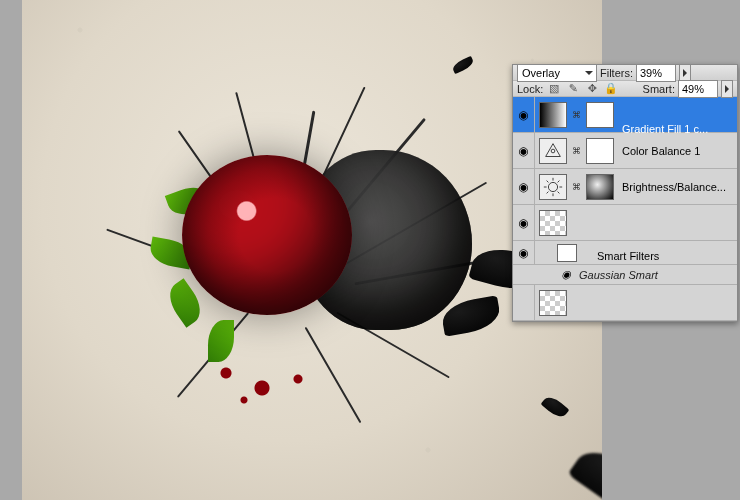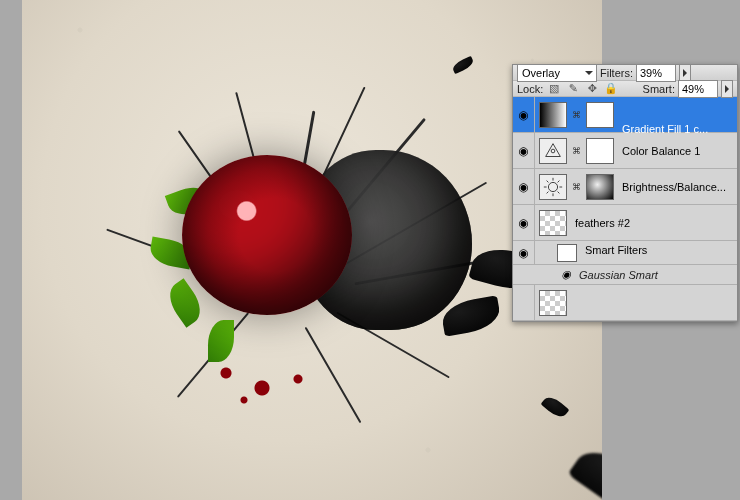--- a/index.html
+++ b/index.html
@@ -145,21 +145,21 @@
   .thumb.dark-grad { background:radial-gradient(circle at 40% 40%, #f0f0f0, #000); }
   .thumb.adj {
     background:#eee; position:relative;
   }
   .thumb.adj svg{ width:22px; height:22px; }
   .link { font-size:9px; color:#333; padding:0 1px;}
   .layer-name { font-size:11px; color:#000; padding-left:4px; white-space:nowrap; overflow:hidden; text-overflow:ellipsis; flex:1;}
   .layer.selected { background:#2f7de1; color:#fff; }
   .layer.selected .layer-name { color:#fff;margin-top:28px; }
   .sub-indent { width:18px; }
-  .sub-label { font-size:11px; padding-left:4px; display:flex; align-items:flex-start; gap:8px;}
+  .sub-label { font-size:11px; padding-left:4px; display:flex; align-items:flex-end; gap:20px;}
   .sub-label .mini-thumb { width:20px; height:18px; border:1px solid #666; background:#fff; }
   .filter-line { height:20px; border-bottom:1px solid #b0b0b0; display:flex; align-items:center; padding-left:46px; font-size:11px; color:#222; font-style:italic; gap:6px;}
   .filter-line .vis { width:14px; height:14px; display:inline-flex; align-items:center; justify-content:center; color:#000; font-size:11px;}
 </style>
 </head>
 <body>
 
 <div class="canvas">
   <div class="art">
 
@@ -274,21 +274,20 @@
       <div class="layer-name">Brightness/Balance...</div>
     </div>
 
     <div class="layer">
       <div class="eye-col">
           <span class="eye">◉</span>
         </div>
       <div class="thumbs">
         <div class="thumb checker"></div>
       </div>
-      <div class="layer-name">feathers #2</div>
     </div>
 
     <div class="layer sub">
       <div class="eye-col">
           <span class="eye">◉</span>
         </div>
       <div class="sub-indent"></div>
       <div class="sub-label">
         <span class="mini-thumb"></span>
         <span>Smart Filters</span>

